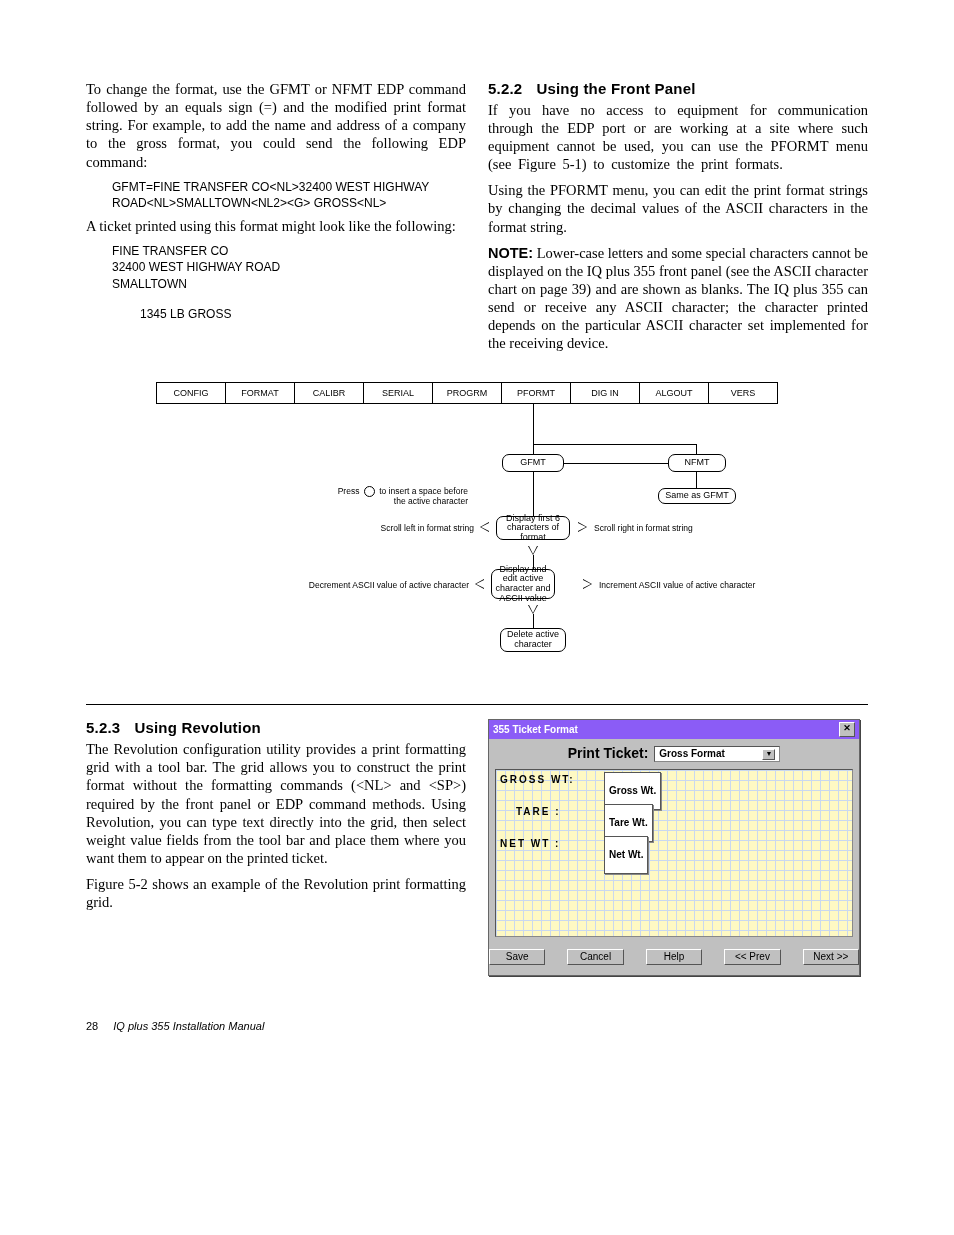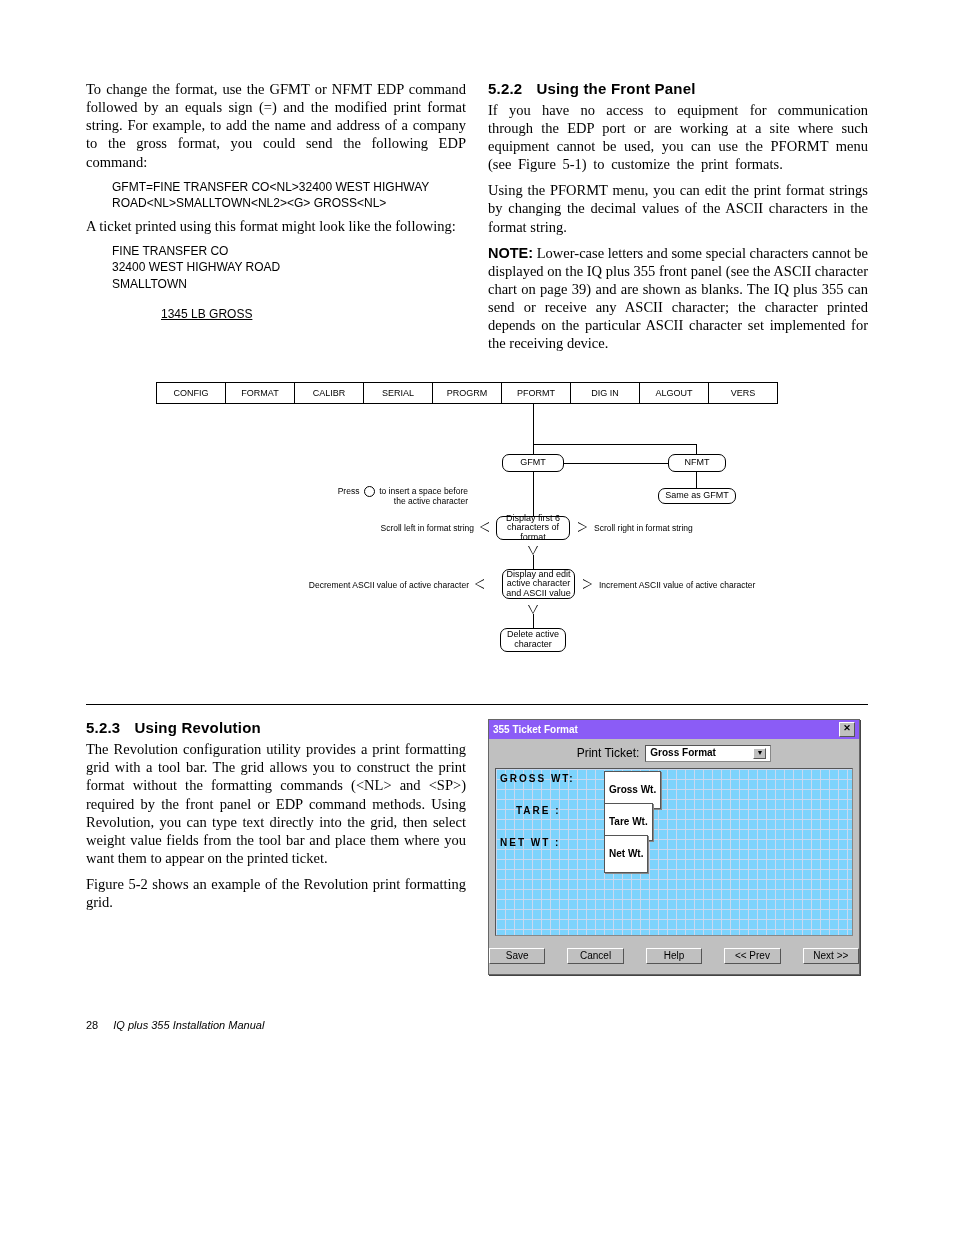--- a/index.html
+++ b/index.html
@@ -152,40 +152,40 @@
     border-right-color:#555;border-bottom-color:#555;
     line-height: 11px;
   }
   .rev-bar {
     display: flex;
     align-items: center;
     padding: 6px 0 4px 0;
     justify-content: center;
     gap: 6px;
   }
-  .rev-bar label { font-weight: normal; font-size: 12px; }
+  .rev-bar label { font-weight: bold; font-size: 14px; }
   .rev-select {
     background:#fff;
     border:1px solid #888;
     border-top-color:#555;border-left-color:#555;
     padding:1px 4px;
     font-weight:bold;
     width:116px;
     font-size:10px;
     display:flex;justify-content:space-between;align-items:center;
   }
   .rev-select .car {
     background:#c0c0c0;
     border:1px solid #fff;
     border-right-color:#555;border-bottom-color:#555;
     font-size:7px;padding:0 2px;
   }
   .rev-grid-wrap {
     margin: 2px 6px 6px 6px;
-    background:#7dd3fc;
+    background:#fef9c3;
     border:1px solid #888;
     border-top-color:#555;border-left-color:#555;
     position: relative;
     height: 166px;
     overflow: hidden;
   }
   .rev-grid {
     position:absolute;inset:0;
     background-image:
       linear-gradient(#c9d8ef 1px, transparent 1px),
@@ -230,21 +230,21 @@
     font-family: Arial, sans-serif;
     font-size: 11px;
   }
   .footer .pn {
     font-weight: normal;
     margin-right: 12px;
   }
   .footer .it { font-style: italic; }
 
   
-  .indent1 { margin-left: 49px; text-decoration: underline; }
+  .indent1 { margin-left: 28px; }
 </style>
 </head>
 <body>
 
 <div class="two-col">
   <div class="col">
     <p>To change the format, use the GFMT or NFMT EDP command followed by an equals sign (=) and the modified print format string. For example, to add the name and address of a company to the gross format, you could send the following EDP command:</p>
     <div class="mono">GFMT=FINE TRANSFER CO&lt;NL&gt;32400 WEST HIGHWAY ROAD&lt;NL&gt;SMALLTOWN&lt;NL2&gt;&lt;G&gt; GROSS&lt;NL&gt;</div>
     <p>A ticket printed using this format might look like the following:</p>
     <div class="mono">
@@ -306,21 +306,21 @@
   <div class="box" style="left:410px; top:134px; width:74px; height:24px">Display first 6 characters of format</div>
 
   <div class="tri l" style="left:394px; top:140px"></div>
   <div class="lbl left" style="left:254px; top:142px; width:134px">Scroll left in format string</div>
   <div class="tri r" style="left:492px; top:140px"></div>
   <div class="lbl right" style="left:508px; top:142px; width:150px">Scroll right in format string</div>
 
   <div class="tri d" style="left:442px; top:164px"></div>
   <div class="vline" style="left:447px; top:173px; height:14px"></div>
 
-  <div class="box" style="left:416px; top:187px; width:73px; height:30px">Display and edit active character and ASCII value</div>
+  <div class="box" style="left:405px; top:187px; width:64px; height:30px">Display and edit active character and ASCII value</div>
   <div class="tri l" style="left:389px; top:197px"></div>
   <div class="lbl left" style="left:180px; top:199px; width:203px">Decrement ASCII value of active character</div>
   <div class="tri r" style="left:497px; top:197px"></div>
   <div class="lbl right" style="left:513px; top:199px; width:210px">Increment ASCII value of active character</div>
 
   <div class="tri d" style="left:442px; top:223px"></div>
   <div class="vline" style="left:447px; top:232px; height:14px"></div>
 
   <div class="box" style="left:414px; top:246px; width:66px; height:24px">Delete active character</div>
 </div>

